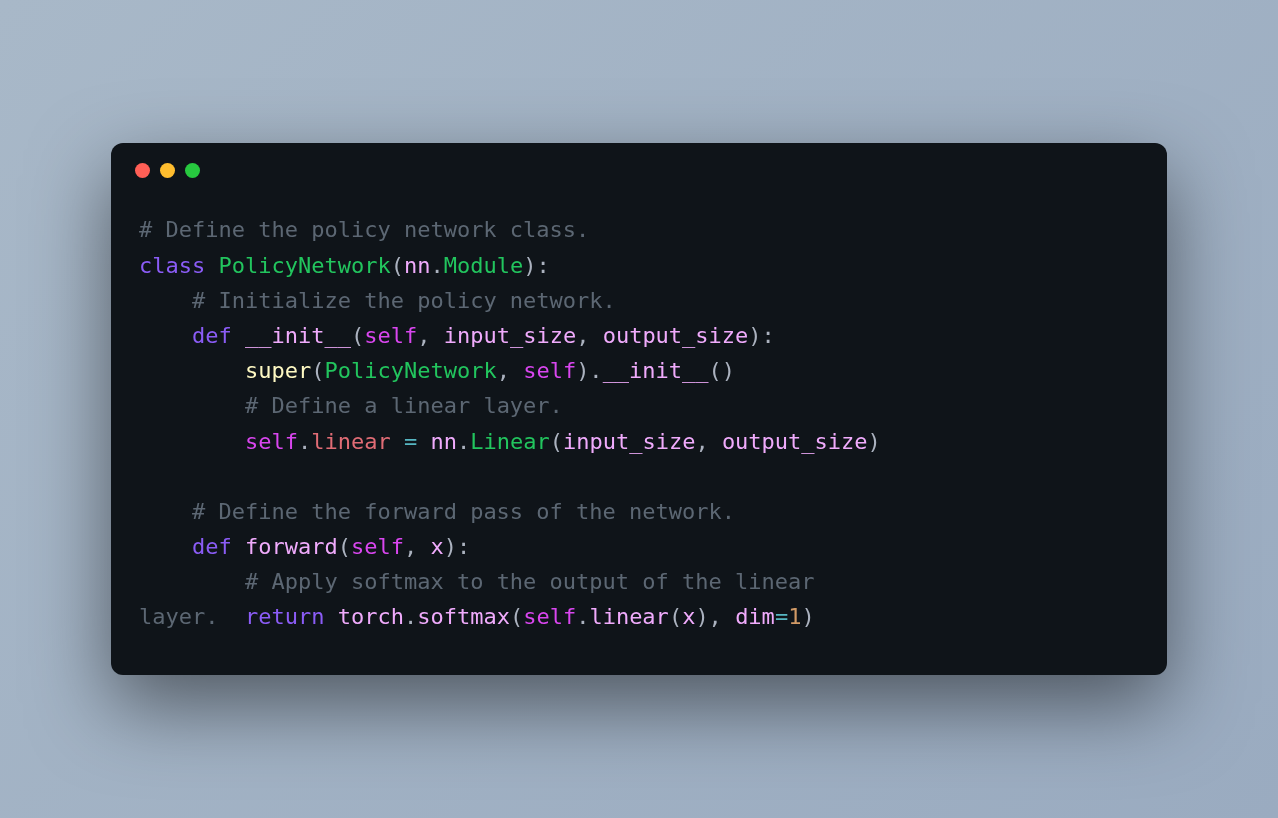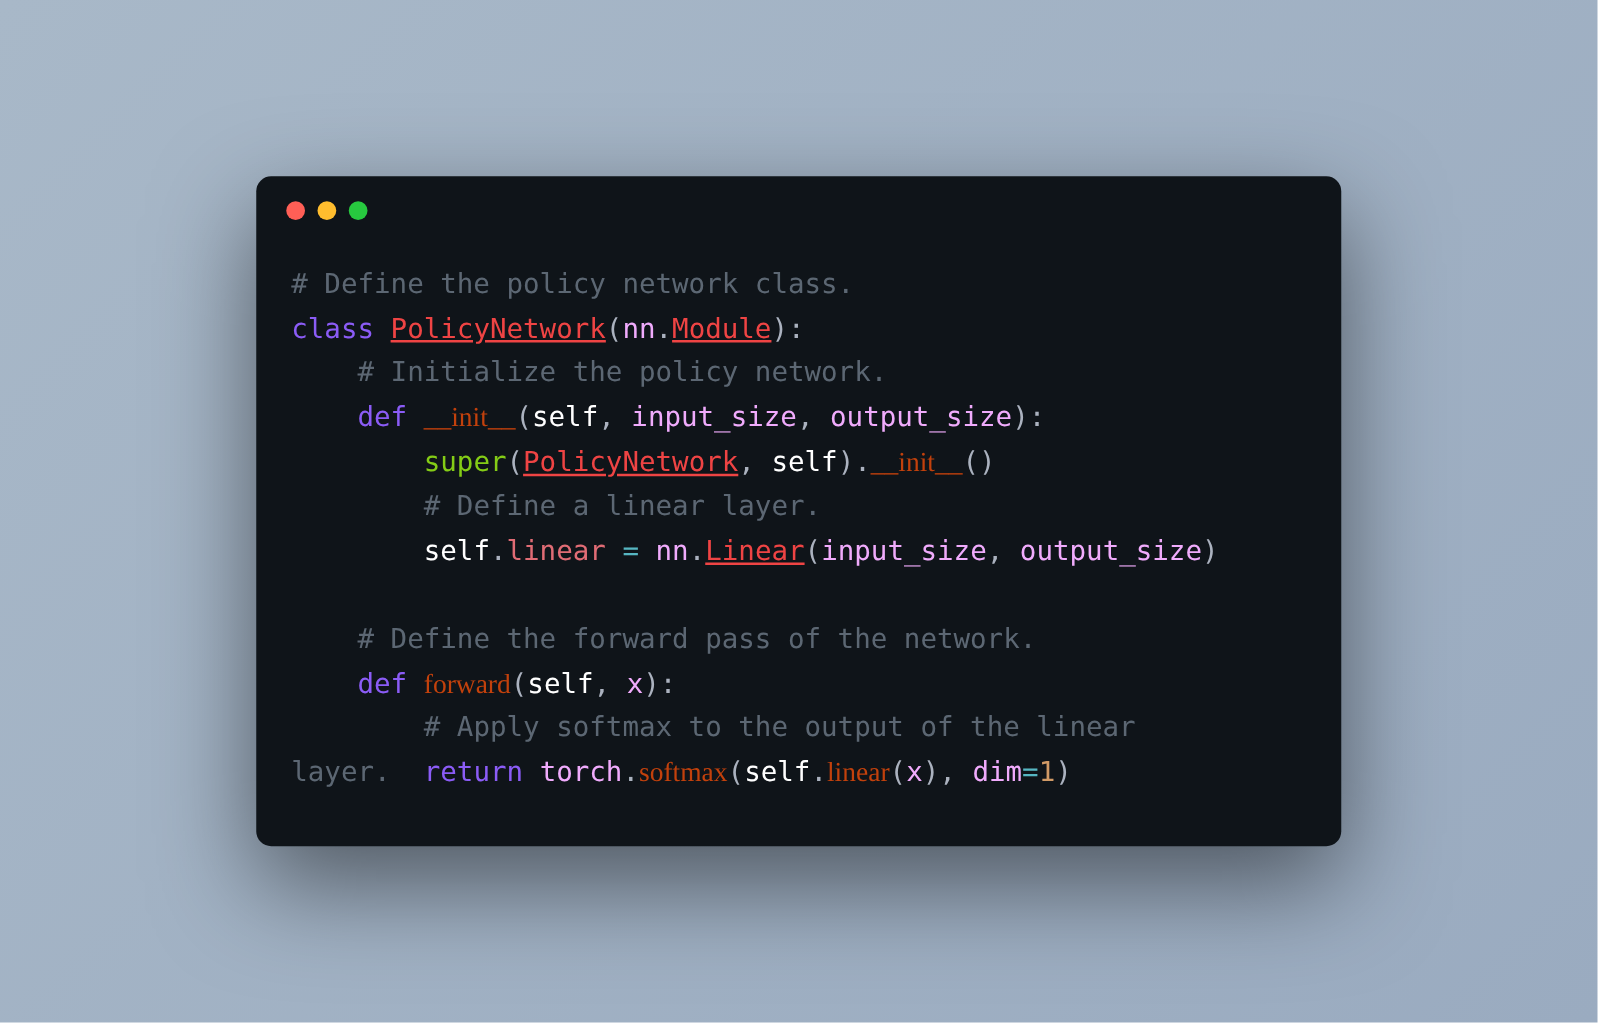--- a/index.html
+++ b/index.html
@@ -14,21 +14,21 @@
       height: 818px;
       display: flex;
       align-items: center;
       justify-content: center;
       font-family: 'SF Mono', 'Monaco', 'Menlo', 'Consolas', monospace;
     }
     
     .editor-window {
       background: #0f1419;
       border-radius: 12px;
-      width: 868px;
+      width: 1056px;
       box-shadow: 0 30px 80px rgba(0, 0, 0, 0.5);
       overflow: hidden;
     }
     
     .title-bar {
       padding: 20px 24px 6px 24px;
       display: flex;
       gap: 10px;
     }
     
@@ -51,29 +51,29 @@
       overflow-x: auto;
     }
     
     .code-line {
       display: block;
     }
     
     
     .comment { color: #5c6773; }
     .keyword { color: #8b5cf6; }
-    .class-name { color: #ef4444; text-decoration: underline; }
-    .function-name { color: #c2410c; font-family: Liberation Serif, serif; }
+    .class-name { color: #22c55e; }
+    .function-name { color: #f0abfc; }
     .param { color: #f0abfc; }
-    .self { color: #ffffff; }
+    .self { color: #d946ef; }
     .punct { color: #abb2bf; }
     .operator { color: #56b6c2; }
     .property { color: #e06c75; }
     .number { color: #d19a66; }
-    .builtin { color: #84cc16; }
+    .builtin { color: #fef9c3; }
   </style>
 </head>
 <body>
 
 <div class="editor-window">
   <div class="title-bar">
     <div class="traffic-light traffic-red"></div>
     <div class="traffic-light traffic-yellow"></div>
     <div class="traffic-light traffic-green"></div>
   </div>

